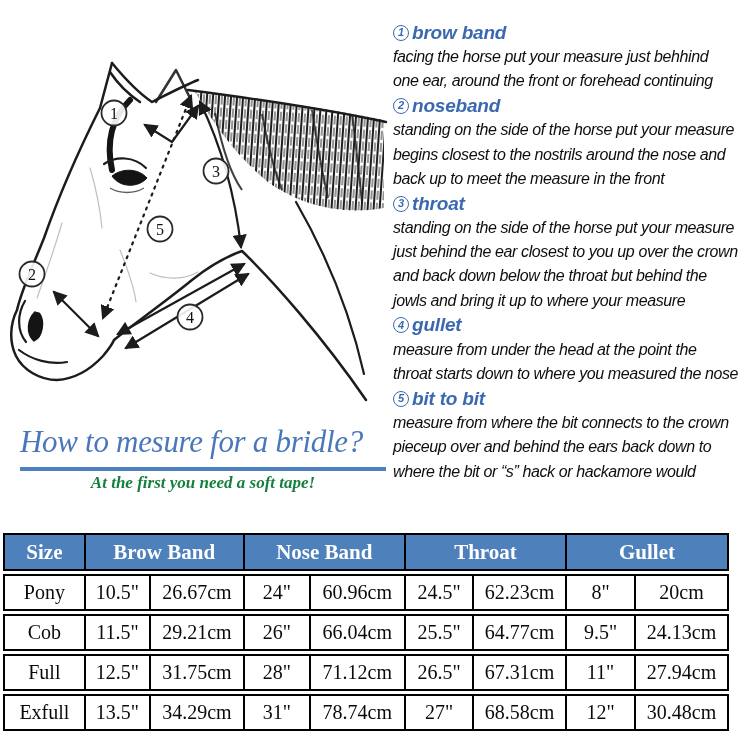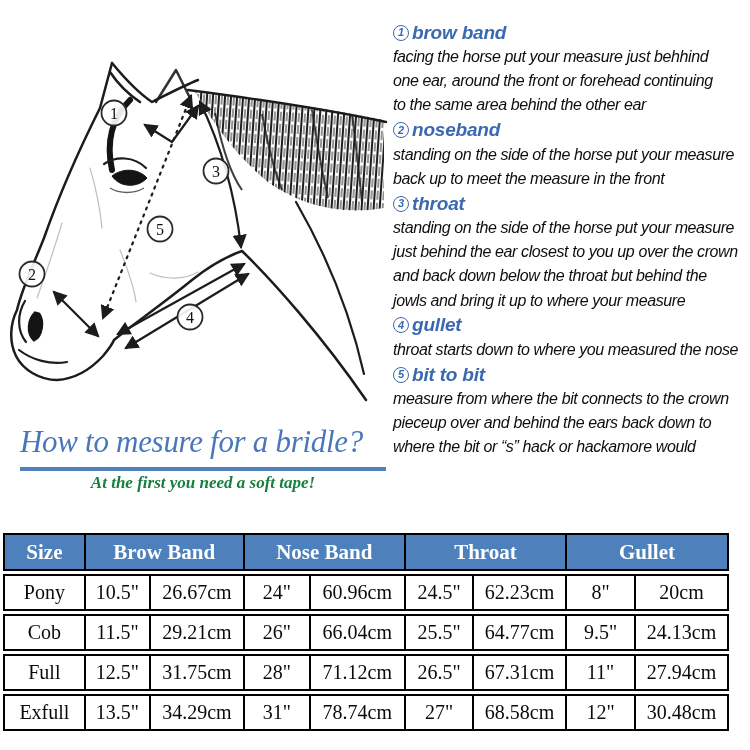--- a/index.html
+++ b/index.html
@@ -152,42 +152,43 @@
   </div>
 
   <div class="instructions">
 
     <div class="ins-head">
       <span class="num-circ">1</span>
       <span>brow band</span>
     </div>
     <div class="ins-line">facing the horse put your measure just behhind</div>
     <div class="ins-line">one ear, around the front or forehead continuing</div>
-    <div class="ins-line">to the same area behind the other ear</div>
 
     <div class="ins-head">
       <span class="num-circ">2</span>
       <span>noseband</span>
     </div>
     <div class="ins-line">standing on the side of the horse put your measure</div>
+    <div class="ins-line">begins closest to the nostrils around the nose and</div>
     <div class="ins-line">back up to meet the measure in the front</div>
 
     <div class="ins-head">
       <span class="num-circ">3</span>
       <span>throat</span>
     </div>
     <div class="ins-line">standing on the side of the horse put your measure</div>
     <div class="ins-line">just behind the ear closest to you up over the crown</div>
     <div class="ins-line">and back down below the throat but behind the</div>
     <div class="ins-line">jowls and bring it up to where your measure</div>
 
     <div class="ins-head">
       <span class="num-circ">4</span>
       <span>gullet</span>
     </div>
+    <div class="ins-line">measure from under the head at the point the</div>
     <div class="ins-line">throat starts down to where you measured the nose</div>
 
     <div class="ins-head">
       <span class="num-circ">5</span>
       <span>bit to bit</span>
     </div>
     <div class="ins-line">measure from where the bit connects to the crown</div>
     <div class="ins-line">pieceup over and behind the ears back down to</div>
     <div class="ins-line">where the bit or  “s”  hack or hackamore would</div>
   </div>

